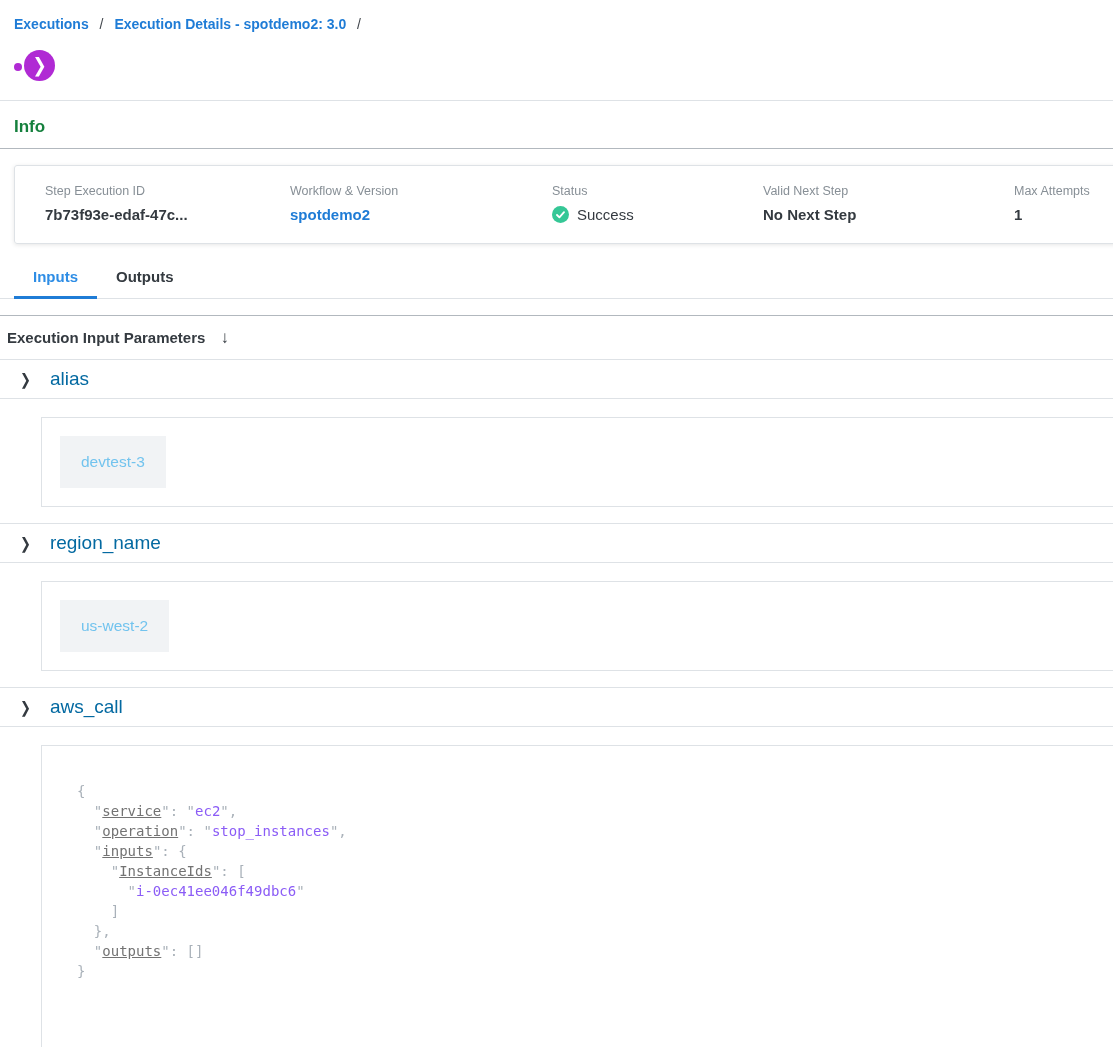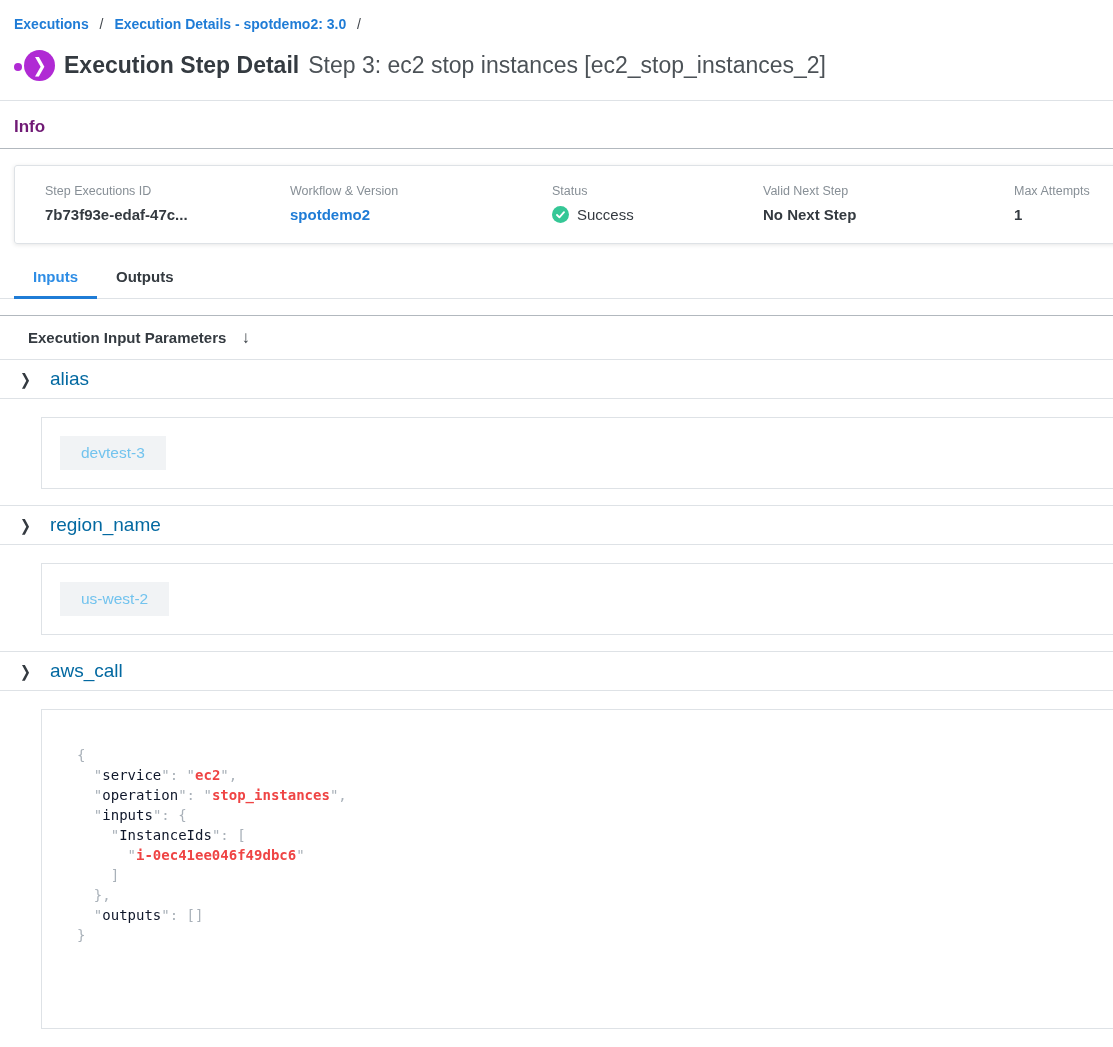--- a/index.html
+++ b/index.html
@@ -20,21 +20,21 @@
   .logo .ball span { color:#fff; font-size:17px; font-weight:700; transform:scaleY(1.15); line-height:1; }
   .title-text { margin-left:10px; font-size:23px; }
   .title-text .main { font-weight:700; color:#343a40; }
   .title-text .sub { font-weight:400; color:#4c5257; margin-left:9px; }
 
   .rule-light { border-bottom:1px solid #dee2e6; }
   .rule-dark  { border-bottom:1px solid #b2b8be; }
   .hr-title { margin-top:18px; }
 
   
-  .info-heading { margin:16px 0 0 14px; font-size:17px; font-weight:600; color:#701a75; }
+  .info-heading { margin:16px 0 0 14px; font-size:17px; font-weight:600; color:#15803d; }
   .info-underline { margin-top:11px; }
 
   
   .card { margin:16px 0 0 14px; width:1106px; border:1px solid #dee2e6; border-radius:3px;
     box-shadow:0 1px 4px rgba(0,0,0,.10); padding:18px 0 20px 30px;
     display:grid; grid-template-columns:245px 262px 211px 251px 1fr; row-gap:23px; }
   .cell .lbl { font-size:12.5px; color:#878f96; margin-bottom:8px; }
   .cell .val { font-size:15px; font-weight:700; color:#343a40; }
   .cell .val.link { color:#1f7cd6; font-weight:600; cursor:pointer; }
   .status-val { display:flex; align-items:center; }
@@ -44,72 +44,69 @@
 
   
   .tabs { margin-top:14px; display:flex; padding-left:14px; border-bottom:1px solid #dee2e6; height:41px; }
   .tab { padding:0 19px; height:41px; line-height:38px; font-size:15px; font-weight:600; color:#343a40;
     border-bottom:3px solid transparent; cursor:pointer; }
   .tab.active { color:#2e8de5; border-bottom-color:#1f7cd6; }
 
   .section-top { margin-top:16px; }
 
   
-  .params-header { height:44px; display:flex; align-items:center; padding-left:28px;
+  .params-header { height:44px; display:flex; align-items:center; padding-left:7px;
     font-size:15px; font-weight:600; color:#343a40; border-bottom:1px solid #dee2e6; cursor:pointer; }
   .sort-arrow { margin-left:15px; font-size:17px; font-weight:600; color:#343a40; }
 
   
   .sec-header { height:39px; display:flex; align-items:center; padding-left:20px;
     border-bottom:1px solid #dee2e6; cursor:pointer; }
   .sec-chevron { font-size:13px; font-weight:700; color:#343a40; margin-right:19px; transform:scaleY(1.2); }
   .sec-label { font-size:19px; color:#0369a1; }
   .sec-body { padding:18px 0 16px 0; border-bottom:1px solid #dee2e6; }
   .sec-body.last { border-bottom:none; padding-bottom:0; }
   .panel { margin-left:41px; width:1080px; border:1px solid #dee2e6; }
   .panel.chip-panel { padding:18px; }
-  .chip { display:inline-block; background:#f1f3f5; padding:8px 21px; font-size:15.5px; color:#72c3ee; }
+  .chip { display:inline-block; background:#f1f3f5; padding:17px 21px; font-size:15.5px; color:#72c3ee; }
 
   
   .panel.code-panel { padding:35px 0 60px 35px; min-height:320px; }
   .code { font-family:"DejaVu Sans Mono","Liberation Mono",monospace; font-size:14px; line-height:20px; white-space:pre; }
   .tok-p { color:#a9b1b9; }
-  .tok-k { color:#0f172a; }
-  .tok-s { color:#ef4444;font-weight:bold; }
+  .tok-k { color:#737373;text-decoration:underline; }
+  .tok-s { color:#8b5cf6; }
 </style>
 </head>
 <body>
 
 <div class="breadcrumb">
   <a>Executions</a>
   <span class="sep">/</span>
   <a>Execution Details - spotdemo2: 3.0</a>
   <span class="sep">/</span>
 </div>
 
 <div class="title-row">
   <div class="logo">
     <div class="dot"></div>
     <div class="ball">
         <span>❯</span>
       </div>
   </div>
-  <div class="title-text">
-    <span class="main">Execution Step Detail</span><span class="sub">Step 3: ec2 stop instances [ec2_stop_instances_2]</span>
-  </div>
 </div>
 
 <div class="rule-light hr-title"></div>
 
 <div class="info-heading">Info</div>
 <div class="rule-dark info-underline"></div>
 
 <div class="card">
   <div class="cell">
-    <div class="lbl">Step Executions ID</div>
+    <div class="lbl">Step Execution ID</div>
     <div class="val">7b73f93e-edaf-47c...</div>
   </div>
   <div class="cell">
     <div class="lbl">Workflow &amp; Version</div>
     <div class="val link">spotdemo2</div>
   </div>
   <div class="cell">
     <div class="lbl">Status</div>
     <div class="val status-val">
       <span class="check-circle">

